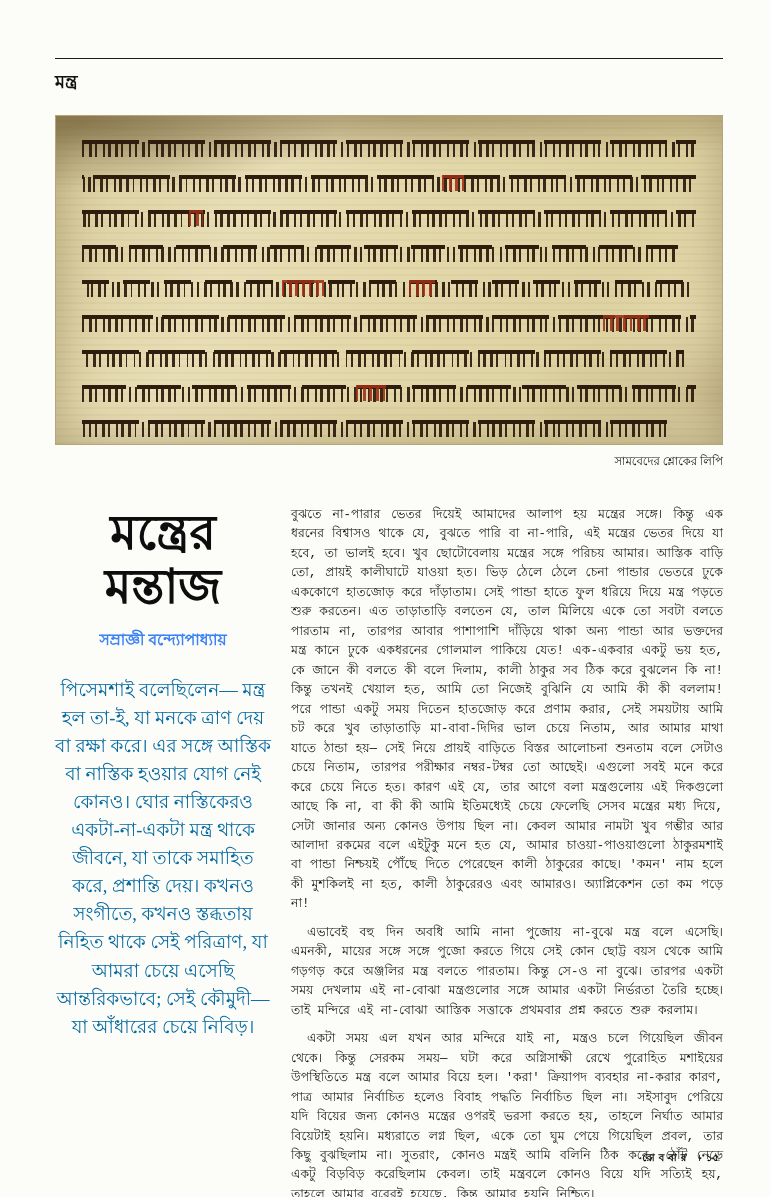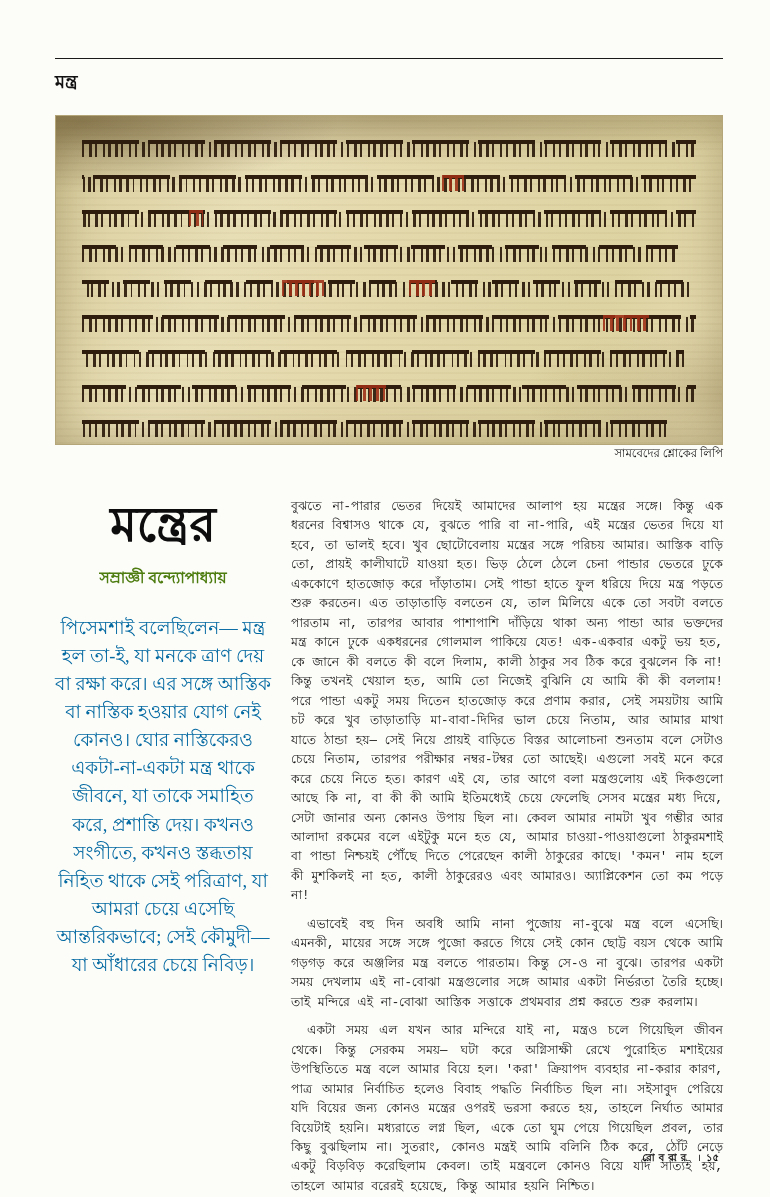--- a/index.html
+++ b/index.html
@@ -58,28 +58,28 @@
   .ms-line:nth-child(7){width:98%;}
   .ms-line:nth-child(7)::after{background-position:4px 0;}
   .ms-line:nth-child(8)::before{background:repeating-linear-gradient(90deg,#2e1c0d 0 44px, rgba(0,0,0,0) 44px 55px);}
   .ms-line:nth-child(9){width:96%;}
   .ms-line:nth-child(9)::after{background-position:13px 0;}
   .ms-red{
     position:absolute;height:16px;border-top:3.5px solid #9e2f16;box-sizing:border-box;
     background:repeating-linear-gradient(90deg,#9e2f16 0 2.5px, rgba(0,0,0,0) 2.5px 7px,#9e2f16 7px 10px, rgba(0,0,0,0) 10px 13.5px);
     opacity:.88;
   }
-  .caption{font-size:11.5px;text-align:right;color:#111;}
+  .caption{font-size:11.5px;text-align:right;margin-top:8px;color:#111;}
 
   
   .article{display:flex;gap:20px;margin-top:34px;}
   .left-col{width:216px;flex:0 0 216px;text-align:center;}
   .headline{margin:0 0 14px 0;font-size:48px;line-height:1.12;font-weight:bold;color:#0d0d0d;letter-spacing:0;}
   .headline span{display:block;}
-  .author{color:#4d7c0f;font-weight:bold;font-size:15.5px;margin:2px 0 22px 0;}
+  .author{color:#3b82f6;font-weight:bold;font-size:15.5px;margin:2px 0 22px 0;}
   .lead{font-size:18.5px;line-height:1.52;margin:0;color:#0369a1;}
   .right-col{flex:1 1 auto;}
   .para{font-size:12.4px;line-height:1.57;text-align:justify;margin:0 0 9px 0;color:#171717;font-family:Liberation Mono, monospace;}
   .para.indent{text-indent:16px;}
   .para:last-child{margin-bottom:0;}
 
   
   .footer{position:absolute;right:51px;bottom:30px;font-size:10px;color:#0c0c0c;text-align:center;}
   .footer .mag{font-weight:bold;letter-spacing:4px;}
   .footer .sep{margin:0 5px 0 7px;}
@@ -112,20 +112,21 @@
       <span class="ms-red" style="top:269px;left:45%;width:30px"></span>
     </div>
     <figcaption class="caption">সামবেদের শ্লোকের লিপি</figcaption>
   </figure>
 
   <div class="article">
 
     <div class="left-col">
       <h1 class="headline">
         <span>মন্ত্রের</span>
+        <span>মন্তাজ</span>
       </h1>
       <div class="author">সম্রাজ্ঞী বন্দ্যোপাধ্যায়</div>
       <p class="lead">পিসেমশাই বলেছিলেন— মন্ত্র হল তা-ই, যা মনকে ত্রাণ দেয় বা রক্ষা করে। এর সঙ্গে আস্তিক বা নাস্তিক হওয়ার যোগ নেই কোনও। ঘোর নাস্তিকেরও একটা-না-একটা মন্ত্র থাকে জীবনে, যা তাকে সমাহিত করে, প্রশান্তি দেয়। কখনও সংগীতে, কখনও স্তব্ধতায় নিহিত থাকে সেই পরিত্রাণ, যা আমরা চেয়ে এসেছি আন্তরিকভাবে; সেই কৌমুদী— যা আঁধারের চেয়ে নিবিড়।</p>
     </div>
 
     <div class="right-col">
       <p class="para">বুঝতে না-পারার ভেতর দিয়েই আমাদের আলাপ হয় মন্ত্রের সঙ্গে। কিন্তু এক ধরনের বিশ্বাসও থাকে যে, বুঝতে পারি বা না-পারি, এই মন্ত্রের ভেতর দিয়ে যা হবে, তা ভালই হবে। খুব ছোটোবেলায় মন্ত্রের সঙ্গে পরিচয় আমার। আস্তিক বাড়ি তো, প্রায়ই কালীঘাটে যাওয়া হত। ভিড় ঠেলে ঠেলে চেনা পান্ডার ভেতরে ঢুকে এককোণে হাতজোড় করে দাঁড়াতাম। সেই পান্ডা হাতে ফুল ধরিয়ে দিয়ে মন্ত্র পড়তে শুরু করতেন। এত তাড়াতাড়ি বলতেন যে, তাল মিলিয়ে একে তো সবটা বলতে পারতাম না, তারপর আবার পাশাপাশি দাঁড়িয়ে থাকা অন্য পান্ডা আর ভক্তদের মন্ত্র কানে ঢুকে একধরনের গোলমাল পাকিয়ে যেত! এক-একবার একটু ভয় হত, কে জানে কী বলতে কী বলে দিলাম, কালী ঠাকুর সব ঠিক করে বুঝলেন কি না! কিন্তু তখনই খেয়াল হত, আমি তো নিজেই বুঝিনি যে আমি কী কী বললাম! পরে পান্ডা একটু সময় দিতেন হাতজোড় করে প্রণাম করার, সেই সময়টায় আমি চট করে খুব তাড়াতাড়ি মা-বাবা-দিদির ভাল চেয়ে নিতাম, আর আমার মাথা যাতে ঠান্ডা হয়— সেই নিয়ে প্রায়ই বাড়িতে বিস্তর আলোচনা শুনতাম বলে সেটাও চেয়ে নিতাম, তারপর পরীক্ষার নম্বর-টম্বর তো আছেই। এগুলো সবই মনে করে করে চেয়ে নিতে হত। কারণ এই যে, তার আগে বলা মন্ত্রগুলোয় এই দিকগুলো আছে কি না, বা কী কী আমি ইতিমধ্যেই চেয়ে ফেলেছি সেসব মন্ত্রের মধ্য দিয়ে, সেটা জানার অন্য কোনও উপায় ছিল না। কেবল আমার নামটা খুব গম্ভীর আর আলাদা রকমের বলে এইটুকু মনে হত যে, আমার চাওয়া-পাওয়াগুলো ঠাকুরমশাই বা পান্ডা নিশ্চয়ই পৌঁছে দিতে পেরেছেন কালী ঠাকুরের কাছে। 'কমন' নাম হলে কী মুশকিলই না হত, কালী ঠাকুরেরও এবং আমারও। অ্যাপ্লিকেশন তো কম পড়ে না!</p>
       <p class="para indent">এভাবেই বহু দিন অবধি আমি নানা পুজোয় না-বুঝে মন্ত্র বলে এসেছি। এমনকী, মায়ের সঙ্গে সঙ্গে পুজো করতে গিয়ে সেই কোন ছোট্ট বয়স থেকে আমি গড়গড় করে অঞ্জলির মন্ত্র বলতে পারতাম। কিন্তু সে-ও না বুঝে। তারপর একটা সময় দেখলাম এই না-বোঝা মন্ত্রগুলোর সঙ্গে আমার একটা নির্ভরতা তৈরি হচ্ছে। তাই মন্দিরে এই না-বোঝা আস্তিক সত্তাকে প্রথমবার প্রশ্ন করতে শুরু করলাম।</p>
       <p class="para indent">একটা সময় এল যখন আর মন্দিরে যাই না, মন্ত্রও চলে গিয়েছিল জীবন থেকে। কিন্তু সেরকম সময়— ঘটা করে অগ্নিসাক্ষী রেখে পুরোহিত মশাইয়ের উপস্থিতিতে মন্ত্র বলে আমার বিয়ে হল। 'করা' ক্রিয়াপদ ব্যবহার না-করার কারণ, পাত্র আমার নির্বাচিত হলেও বিবাহ পদ্ধতি নির্বাচিত ছিল না। সইসাবুদ পেরিয়ে যদি বিয়ের জন্য কোনও মন্ত্রের ওপরই ভরসা করতে হয়, তাহলে নির্ঘাত আমার বিয়েটাই হয়নি। মধ্যরাতে লগ্ন ছিল, একে তো ঘুম পেয়ে গিয়েছিল প্রবল, তার কিছু বুঝছিলাম না। সুতরাং, কোনও মন্ত্রই আমি বলিনি ঠিক করে, ঠোঁট নেড়ে একটু বিড়বিড় করেছিলাম কেবল। তাই মন্ত্রবলে কোনও বিয়ে যদি সত্যিই হয়, তাহলে আমার বরেরই হয়েছে, কিন্তু আমার হয়নি নিশ্চিত।</p>
     </div>

